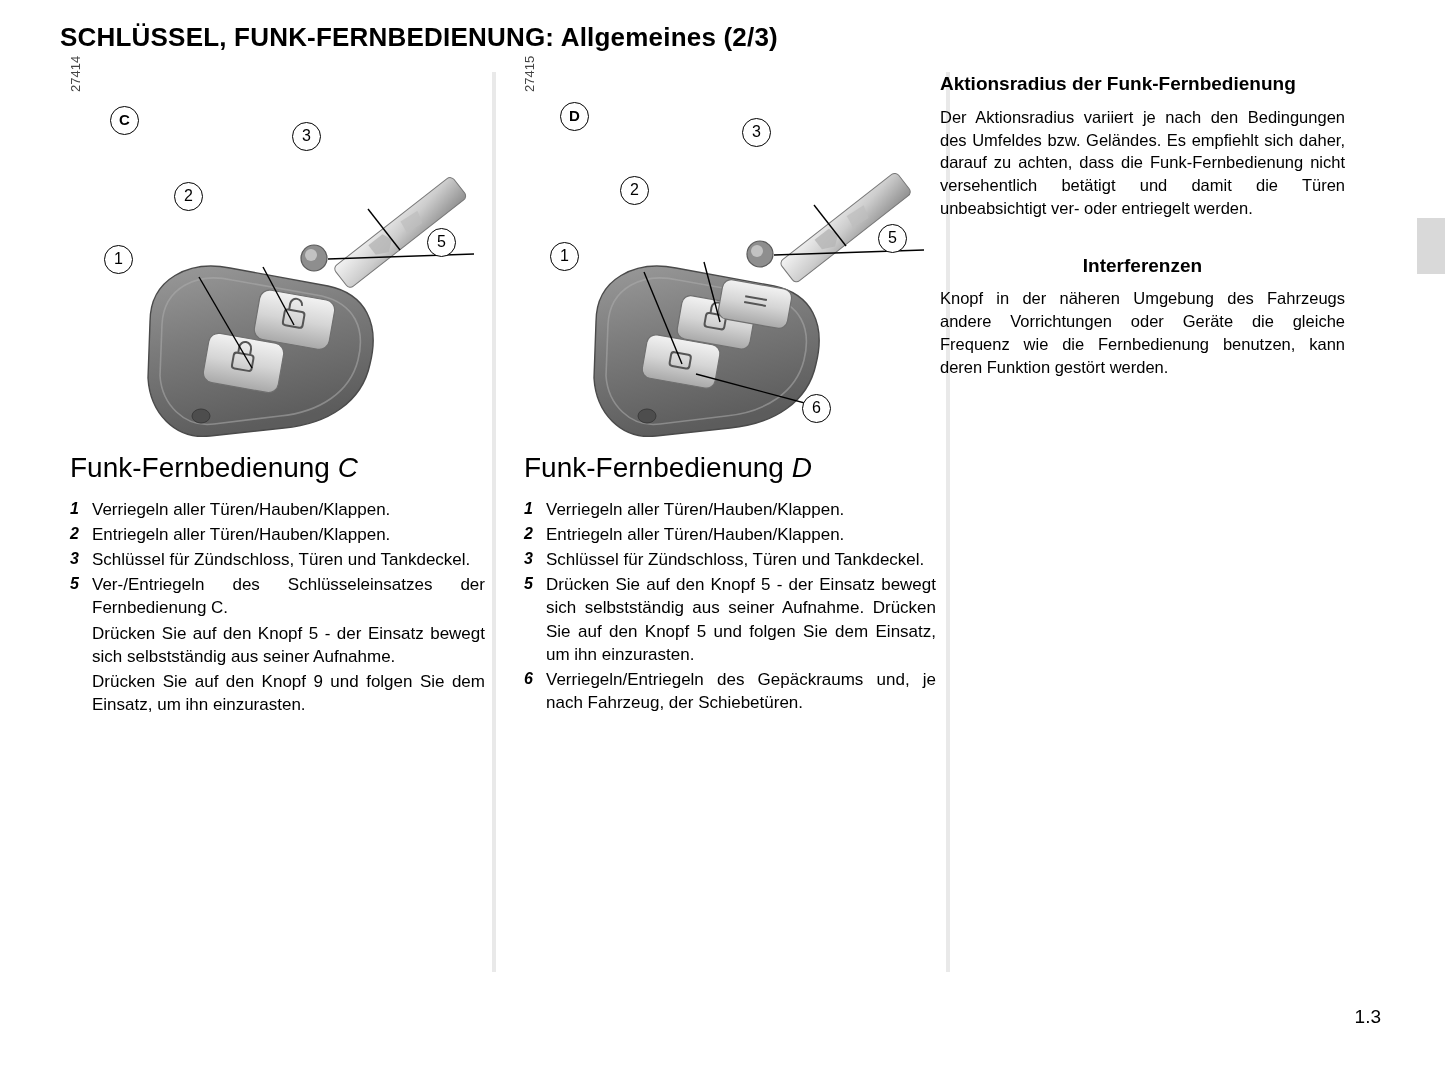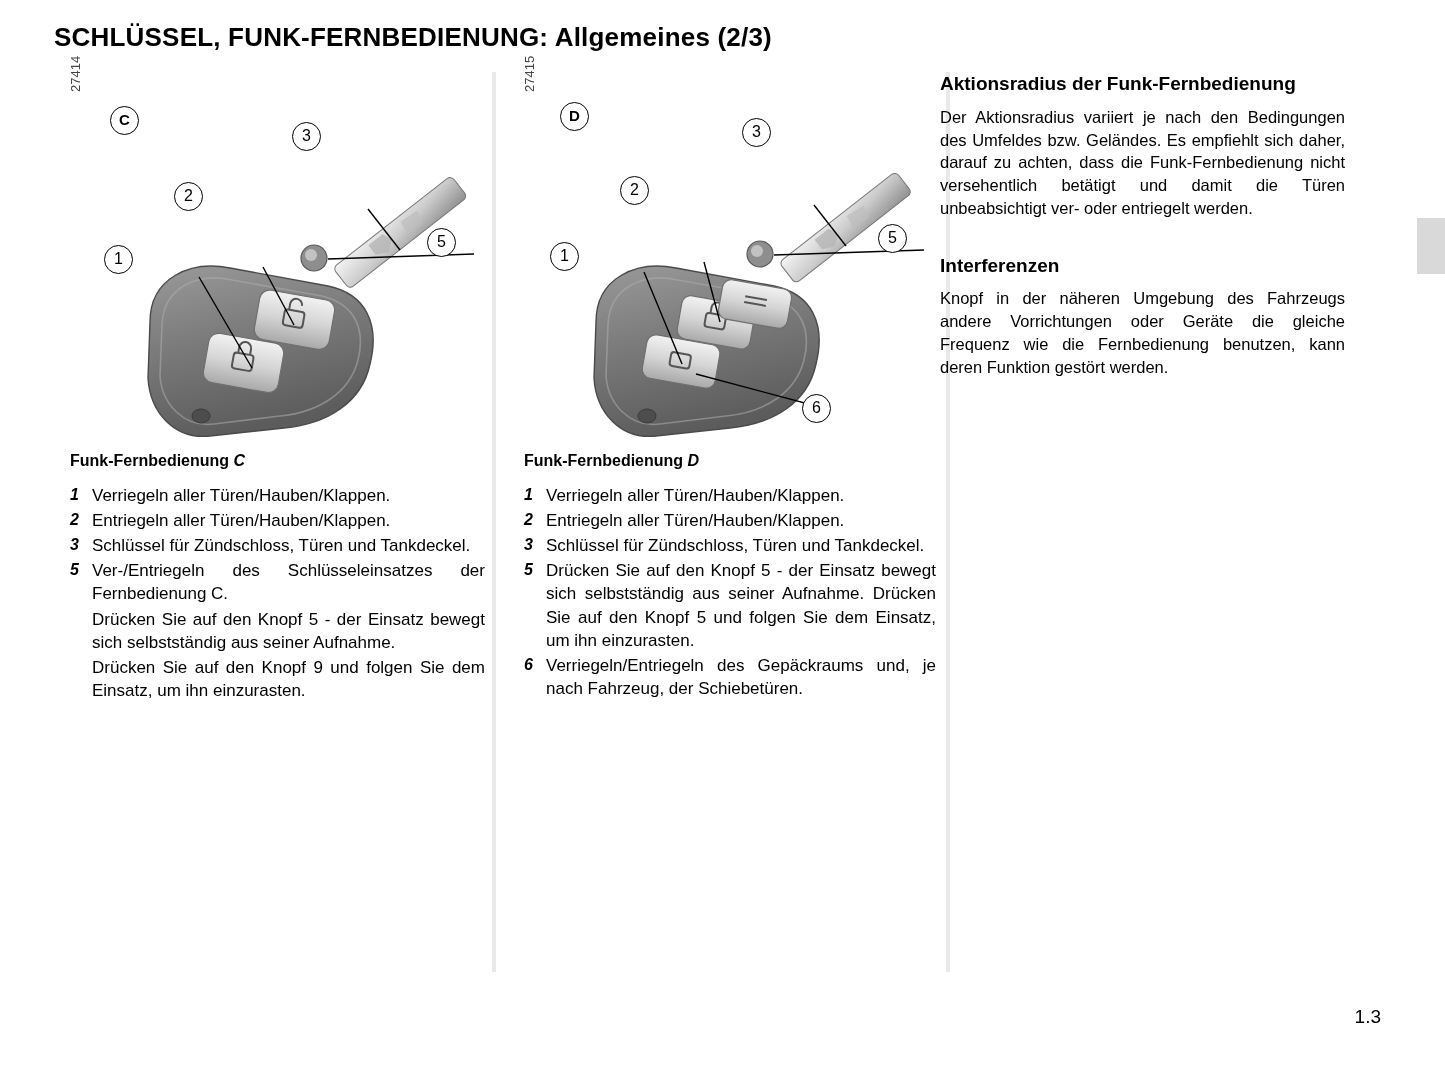--- a/index.html
+++ b/index.html
@@ -8,21 +8,21 @@
     background:#ffffff;
     font-family:"Liberation Sans", sans-serif;
     color:#000;
     position:relative;
     overflow:hidden;
   }
   .page{position:absolute;inset:0;}
 
   
   .page-title{
-    position:absolute;left:54px;top:22px;
+    position:absolute;left:60px;top:22px;
     font-size:26px;font-weight:bold;letter-spacing:.2px;
     white-space:nowrap;
   }
 
   
   .side-tab{
     position:absolute;right:0;top:218px;width:28px;height:56px;
     background:#d9d9d9;
   }
 
@@ -51,21 +51,21 @@
     position:absolute;width:27px;height:27px;border-radius:50%;
     border:1.6px solid #000;background:#fff;
     font-size:16px;line-height:25px;text-align:center;
   }
   .circ-letter{font-weight:bold;font-size:15px;}
 
   svg.fig-svg{position:absolute;left:0;top:0;}
 
   
   h2.sub{
-    font-size:16px;font-weight:bold;margin:0 0 14px 0;
+    font-size:28px;font-weight:normal;margin:0 0 14px 0;
   }
   h2.sub em{font-style:italic;}
   h3.side{
     font-size:19px;font-weight:bold;margin:0 0 10px 0;line-height:1.25;
   }
   .list{font-size:17px;line-height:1.36;}
   .li{display:flex;margin-bottom:2px;}
   .li .num{
     width:22px;flex:0 0 22px;font-style:italic;font-weight:bold;font-size:16px;
     text-align:left;
@@ -279,18 +279,18 @@
       <div class="li">
           <span class="num">6</span>
           <span class="txt">Verriegeln/Entriegeln des Gepäckraums und, je nach Fahrzeug, der Schiebetüren.</span>
         </div>
     </div>
   </div>
 
   <div class="col col3">
     <h3 class="side">Aktionsradius der Funk-Fernbedienung</h3>
     <p class="para">Der Aktionsradius variiert je nach den Bedingungen des Umfeldes bzw. Geländes. Es empfiehlt sich daher, darauf zu achten, dass die Funk-Fernbedienung nicht versehentlich betätigt und damit die Türen unbeabsichtigt ver- oder entriegelt werden.</p>
-    <h3 class="side" style="margin-top:34px;">Interferenzen</h3>
+    <h3 class="side" style="margin-top:34px;text-align:center;">Interferenzen</h3>
     <p class="para">Knopf in der näheren Umgebung des Fahrzeugs andere Vorrichtungen oder Geräte die gleiche Frequenz wie die Fernbedienung benutzen, kann deren Funktion gestört werden.</p>
   </div>
 
   <div class="page-num">1.3</div>
 </div>
 
 </body></html>

